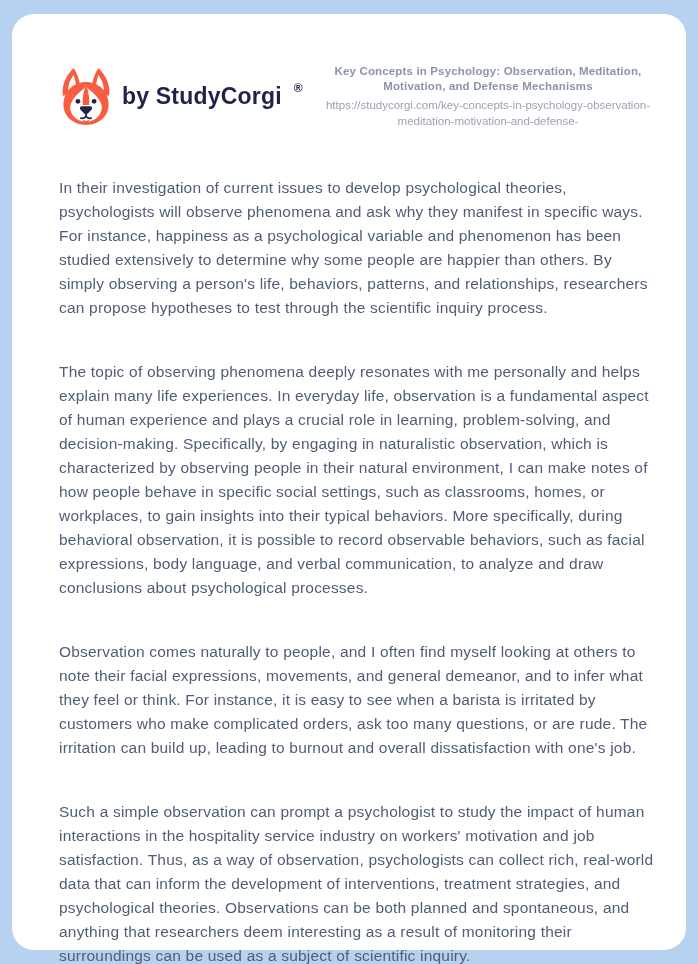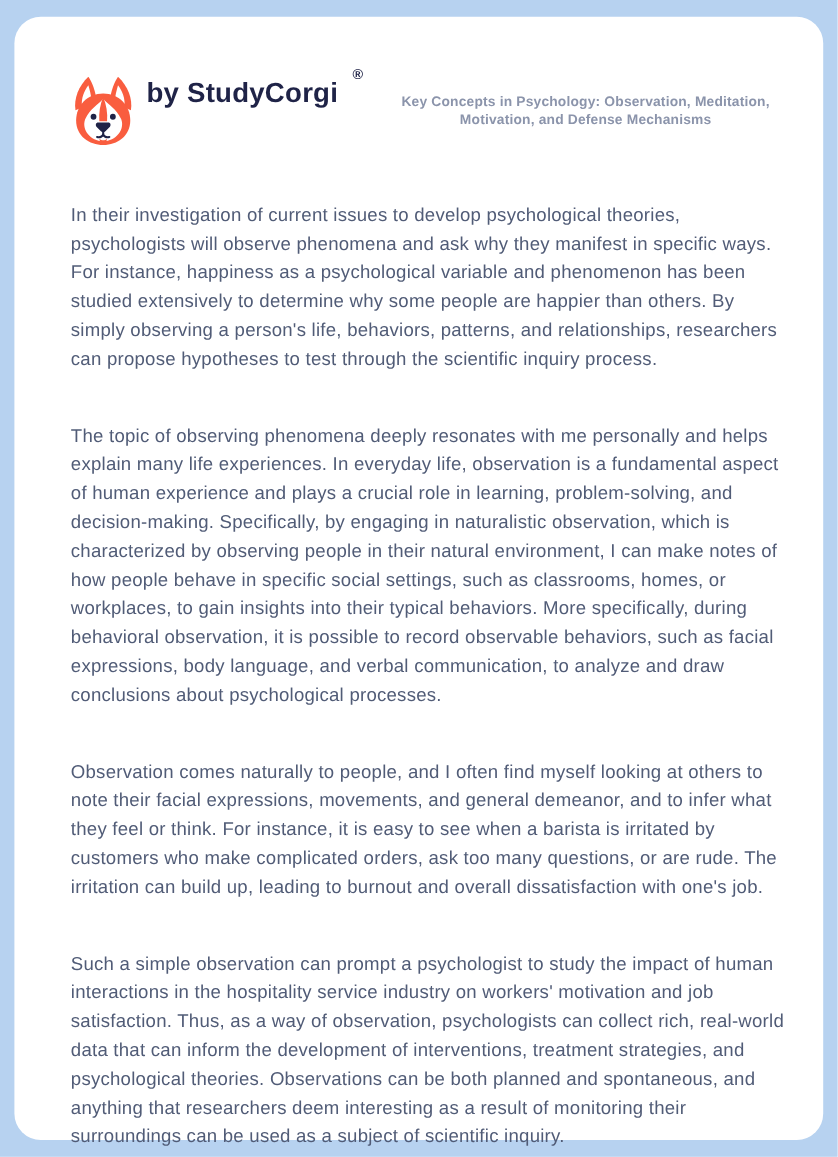--- a/index.html
+++ b/index.html
@@ -23,21 +23,21 @@
     border-radius: 22px;
     padding: 50px 30px 40px 47px;
   }
   .header {
     display: flex;
     justify-content: space-between;
     align-items: center;
   }
   .logo {
     display: flex;
-    align-items: flex-start;
+    align-items: center;
     gap: 9px;
     cursor: pointer;
     flex: 0 0 auto;
   }
   .logo-icon svg {
     width: 54px;
     height: 58px;
     display: block;
   }
   .logo-text {
@@ -123,20 +123,21 @@
 
             <path d="M44 96 C44.5 104 55.5 104 56 96 C52 99.5 48 99.5 44 96 Z" fill="#f95d3f"></path>
           </svg>
         </span>
         <span class="logo-text">by StudyCorgi</span>
         <span class="logo-reg">®</span>
       </div>
 
       <div class="title-block">
         <h1 class="doc-title">Key Concepts in Psychology: Observation, Meditation, Motivation, and Defense Mechanisms</h1>
+        <div class="doc-url">https://studycorgi.com/key-concepts-in-psychology-observation-meditation-motivation-and-defense-</div>
       </div>
 
     </header>
 
     <main class="article">
       <p>In their investigation of current issues to develop psychological theories, psychologists will observe phenomena and ask why they manifest in specific ways. For instance, happiness as a psychological variable and phenomenon has been studied extensively to determine why some people are happier than others. By simply observing a person's life, behaviors, patterns, and relationships, researchers can propose hypotheses to test through the scientific inquiry process.</p>
       <p>The topic of observing phenomena deeply resonates with me personally and helps explain many life experiences. In everyday life, observation is a fundamental aspect of human experience and plays a crucial role in learning, problem-solving, and decision-making. Specifically, by engaging in naturalistic observation, which is characterized by observing people in their natural environment, I can make notes of how people behave in specific social settings, such as classrooms, homes, or workplaces, to gain insights into their typical behaviors. More specifically, during behavioral observation, it is possible to record observable behaviors, such as facial expressions, body language, and verbal communication, to analyze and draw conclusions about psychological processes.</p>
       <p>Observation comes naturally to people, and I often find myself looking at others to note their facial expressions, movements, and general demeanor, and to infer what they feel or think. For instance, it is easy to see when a barista is irritated by customers who make complicated orders, ask too many questions, or are rude. The irritation can build up, leading to burnout and overall dissatisfaction with one's job.</p>
       <p>Such a simple observation can prompt a psychologist to study the impact of human interactions in the hospitality service industry on workers' motivation and job satisfaction. Thus, as a way of observation, psychologists can collect rich, real-world data that can inform the development of interventions, treatment strategies, and psychological theories. Observations can be both planned and spontaneous, and anything that researchers deem interesting as a result of monitoring their surroundings can be used as a subject of scientific inquiry.</p>
     </main>

